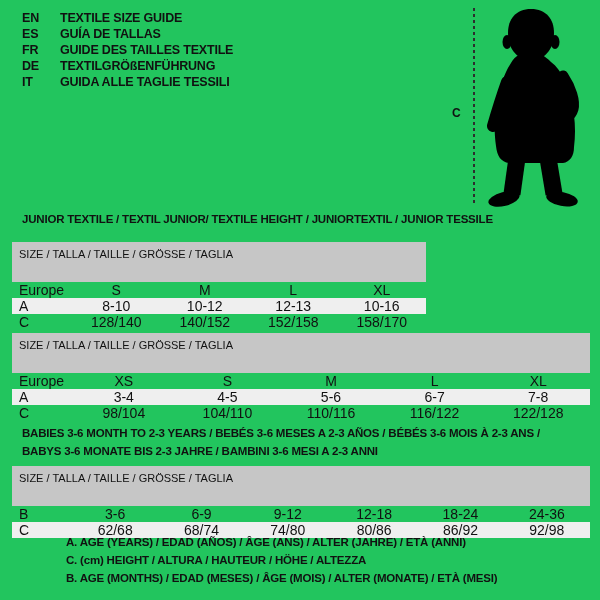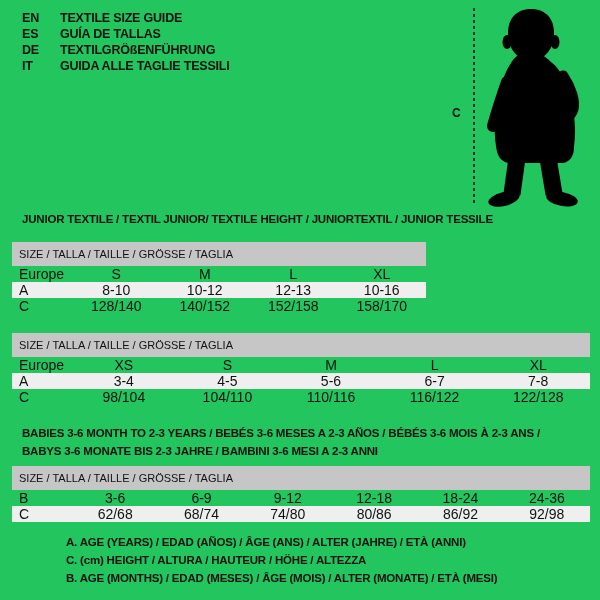--- a/index.html
+++ b/index.html
@@ -38,39 +38,40 @@
     letter-spacing: -0.2px; padding-left: 10px; white-space: nowrap;
   }
   .s2 .title { line-height: 18px; }
   .s0 .size-table { margin-top: 16px; }
   .s1 .size-table { margin-top: 17px; }
   .s2 .size-table { margin-top: 6px; }
 
   table.size-table { border-collapse: collapse; table-layout: fixed; width: 100%; }
   .size-table thead th {
     background: #c6c6c6; text-align: left; font-weight: 400;
-    font-size: 11px; height: 24px; line-height: 13px; padding: 0 0 0 7px;
+    font-size: 11px; height: 24px; line-height: 13px; padding: 0 0 16px 7px;
   }
   .size-table td { font-size: 14px; height: 16px; line-height: 16px; padding: 0; }
   .size-table td.label { text-align: left; padding-left: 7px; }
   .size-table td.val { text-align: center; }
   .size-table tbody tr:nth-child(even) { background: #efefef; }
 
   
   .footnotes { position: absolute; left: 22px; top: 533px; margin-left: 44px; }
   .footnote { font-weight: 700; font-size: 11.5px; line-height: 18px; letter-spacing: -0.2px; white-space: nowrap; }
 </style>
 </head>
 <body>
 
 <div class="canvas">
 
   <div class="lang-list">
       <div class="lang-row"><span class="lang-code">EN</span><span class="lang-label">TEXTILE SIZE GUIDE</span></div>
       <div class="lang-row"><span class="lang-code">ES</span><span class="lang-label">GUÍA DE TALLAS</span></div>
+      <div class="lang-row"><span class="lang-code">FR</span><span class="lang-label">GUIDE DES TAILLES TEXTILE</span></div>
       <div class="lang-row"><span class="lang-code">DE</span><span class="lang-label">TEXTILGRÖßENFÜHRUNG</span></div>
       <div class="lang-row"><span class="lang-code">IT</span><span class="lang-label">GUIDA ALLE TAGLIE TESSILI</span></div>
     </div>
 
   <div class="measure-line"></div>
   <div class="height-label">C</div>
 
   <svg class="baby-svg" width="110" height="207" viewBox="0 0 110 207" aria-hidden="true">
     <g fill="#000000" stroke="none">
 

